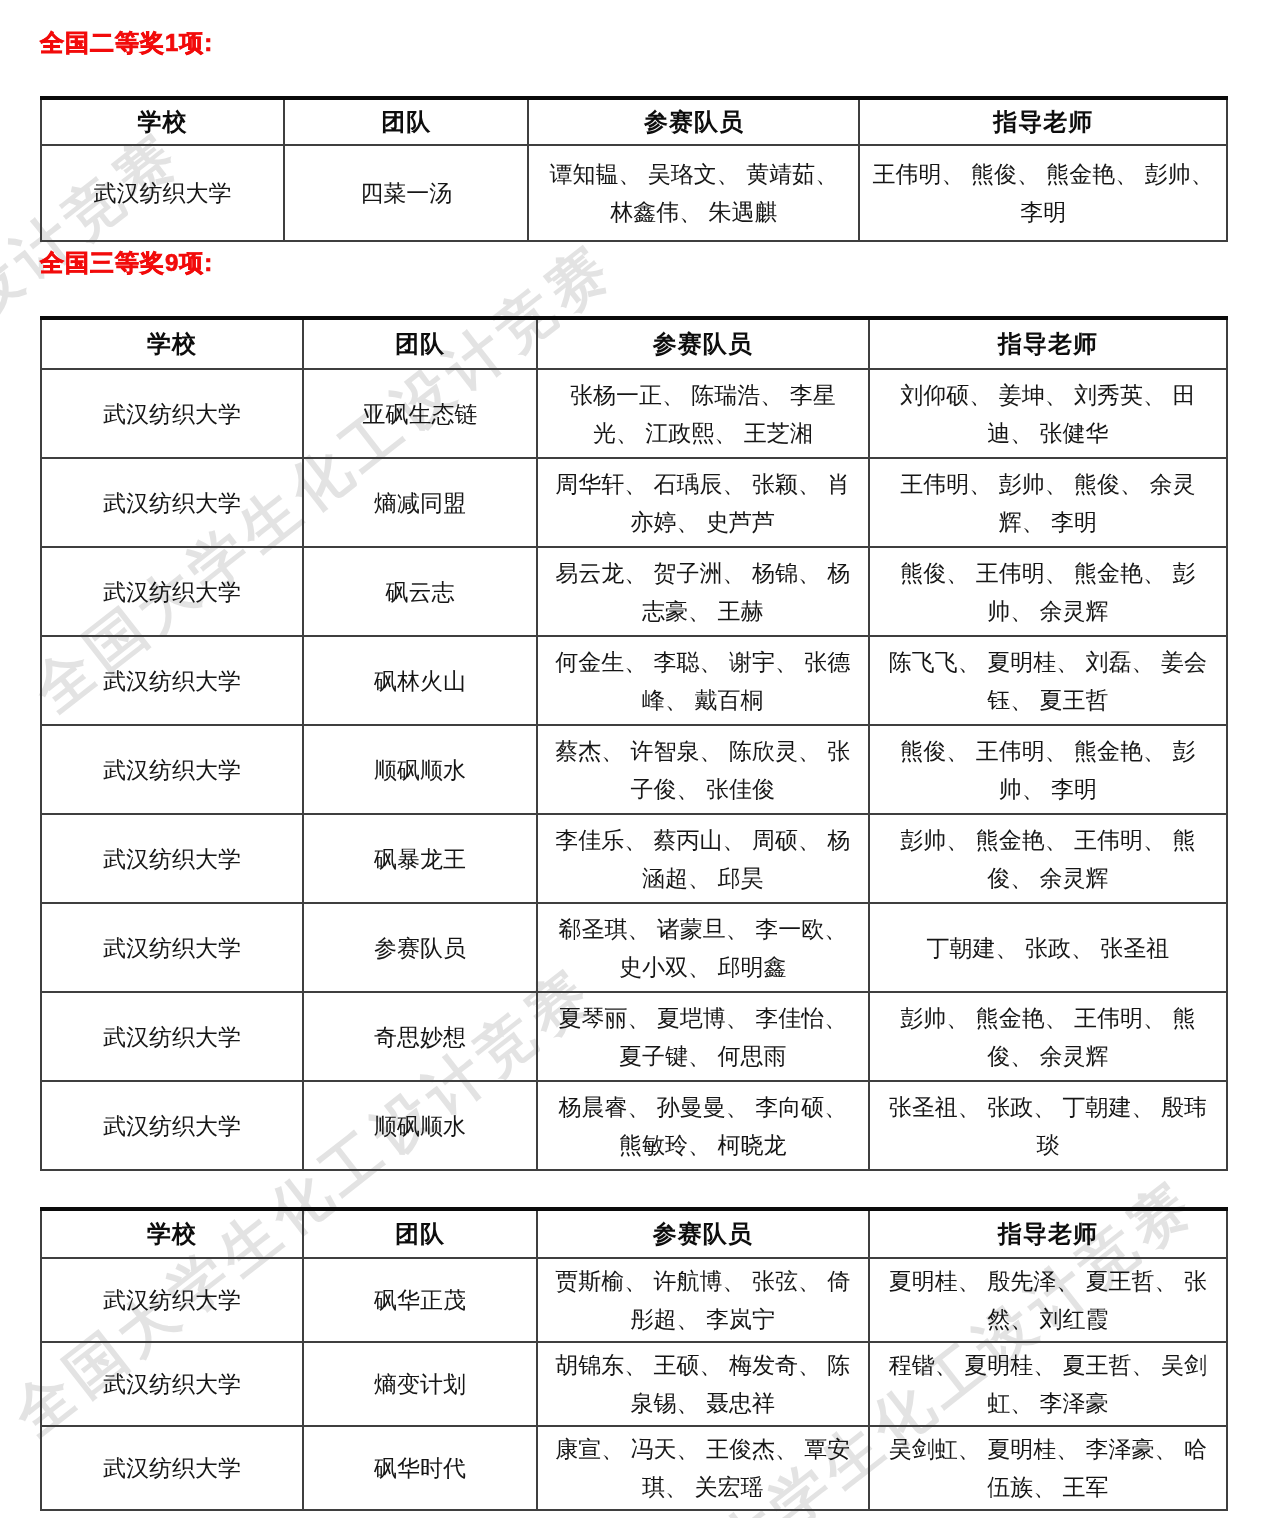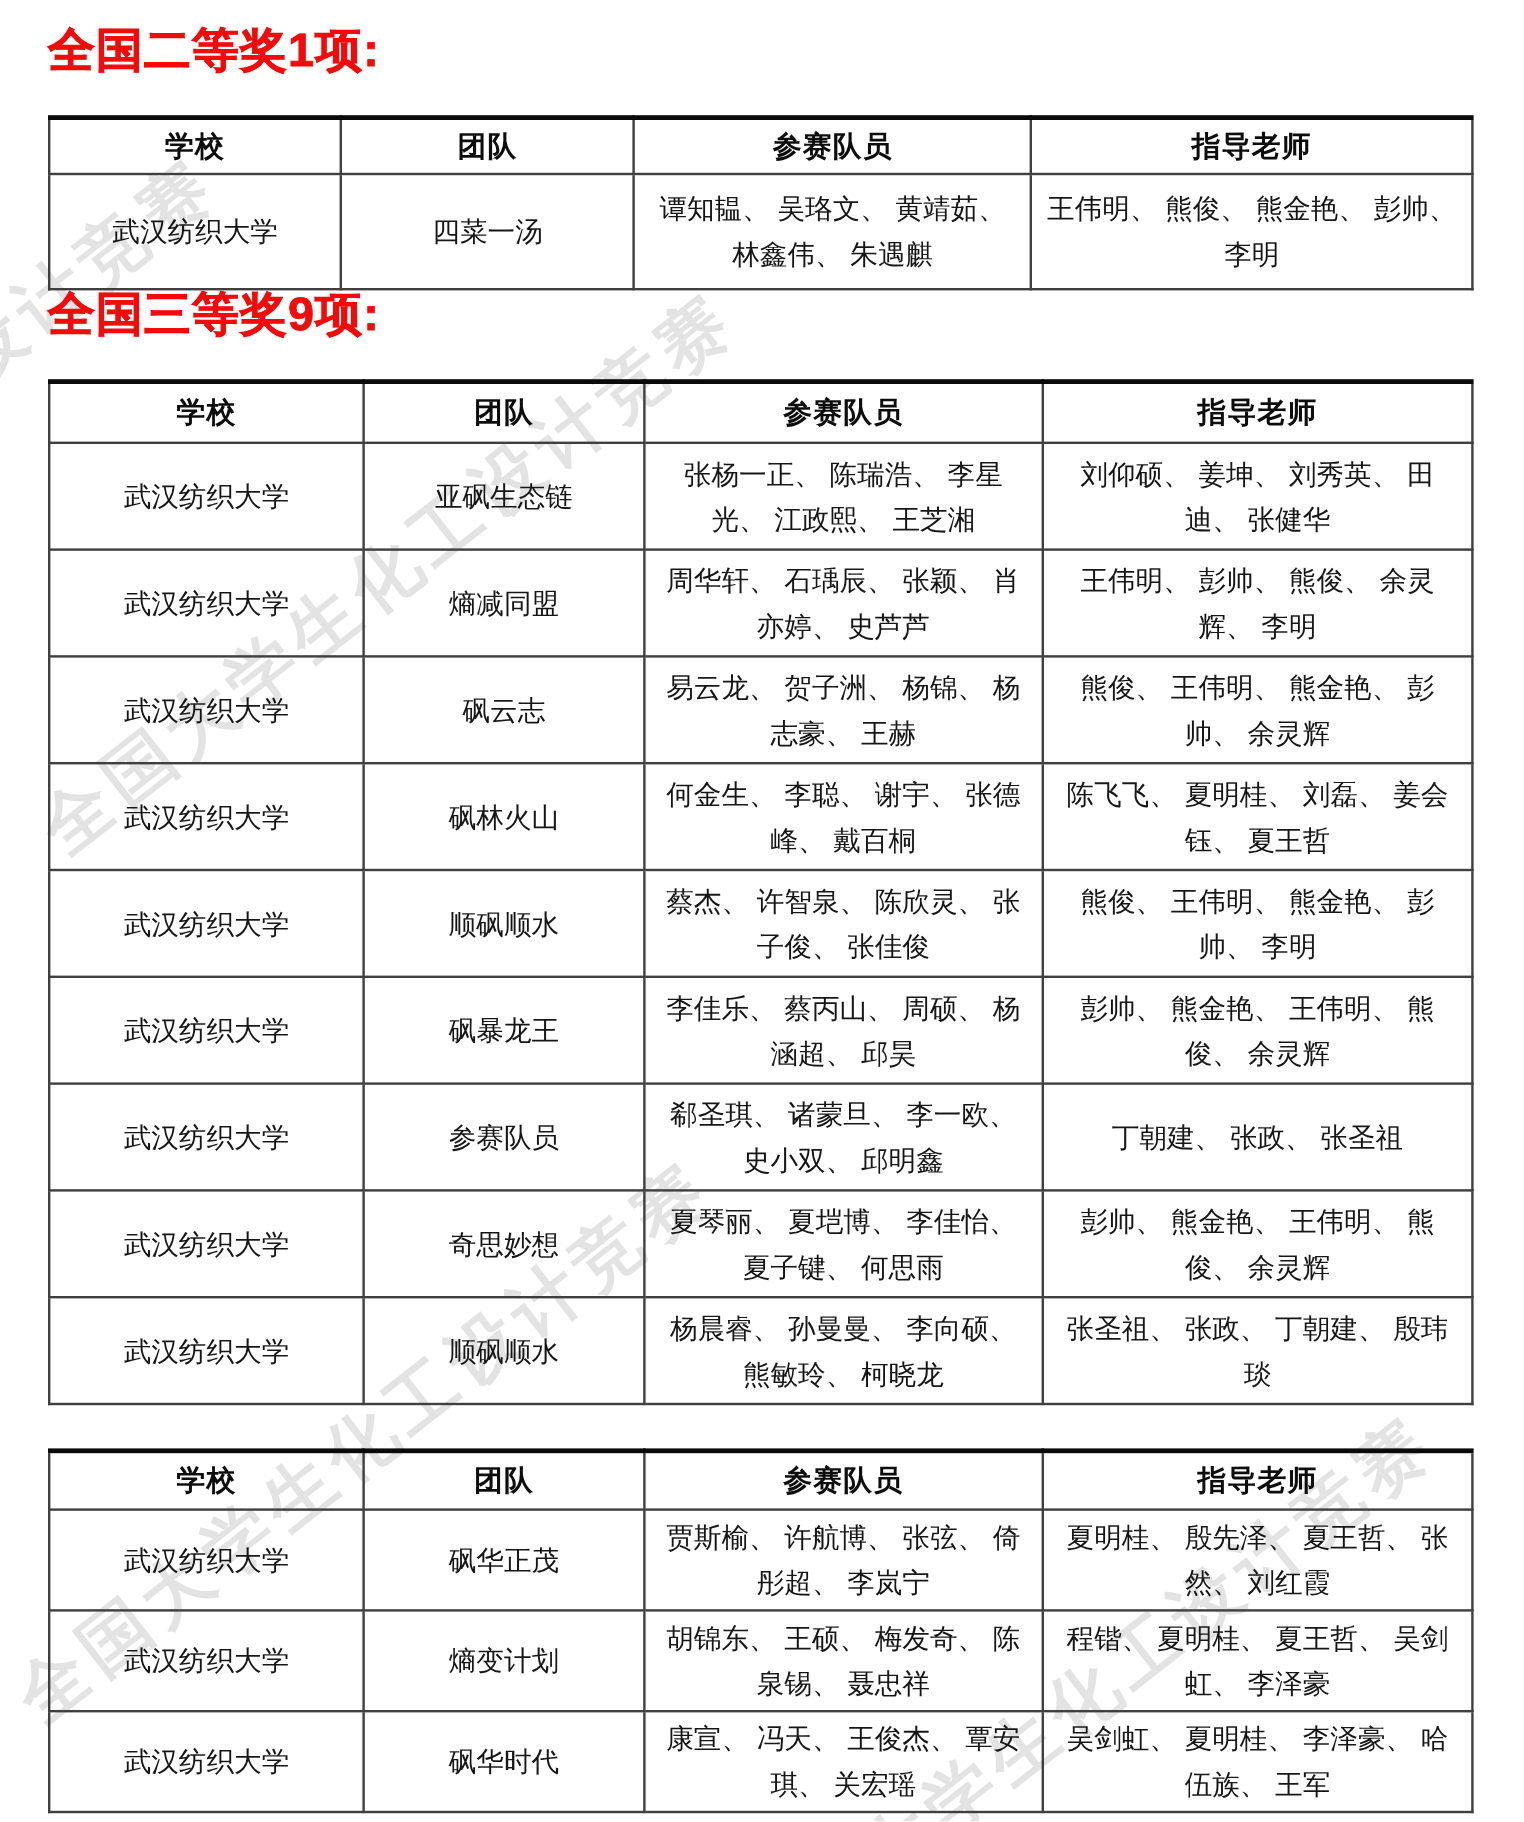--- a/index.html
+++ b/index.html
@@ -29,21 +29,21 @@
     user-select:none;
   }
   .wm1{left:18px;  top:668px;}
   .wm2{left:-2px;  top:1392px;}
   .wm3{left:600px; top:1604px;}
   .wm4{left:-414px;top:556px;}
   
   .sec-title{
     position:relative;z-index:1;
     margin:0;
-    font-size:39px;
+    font-size:24px;
     line-height:34px;
     font-weight:900;
     color:#f20b0b;
     letter-spacing:1px;
     -webkit-text-stroke:0.7px #f20b0b;
   }
   .mt-t2{margin-top:4px;}
   .mt-t3{margin-top:24px;}
   
   table.awards{

